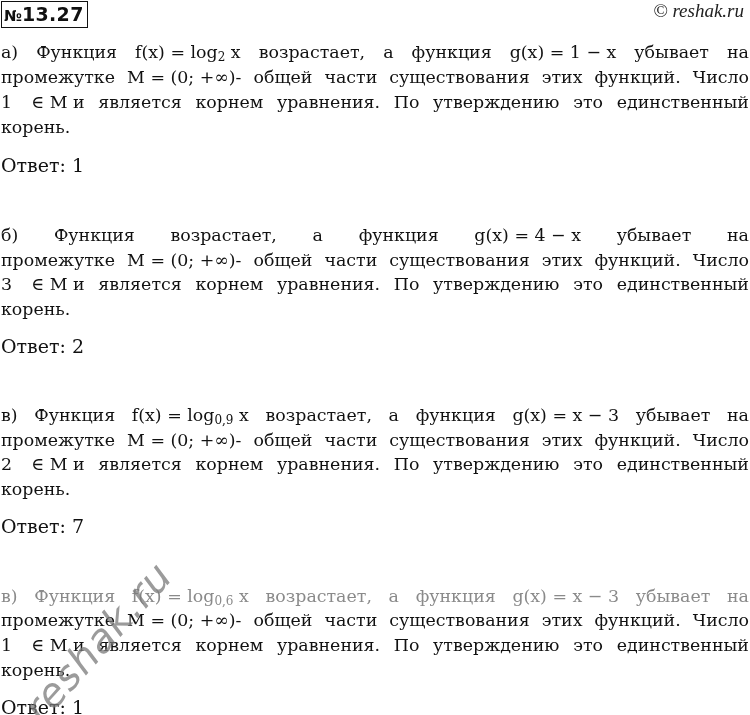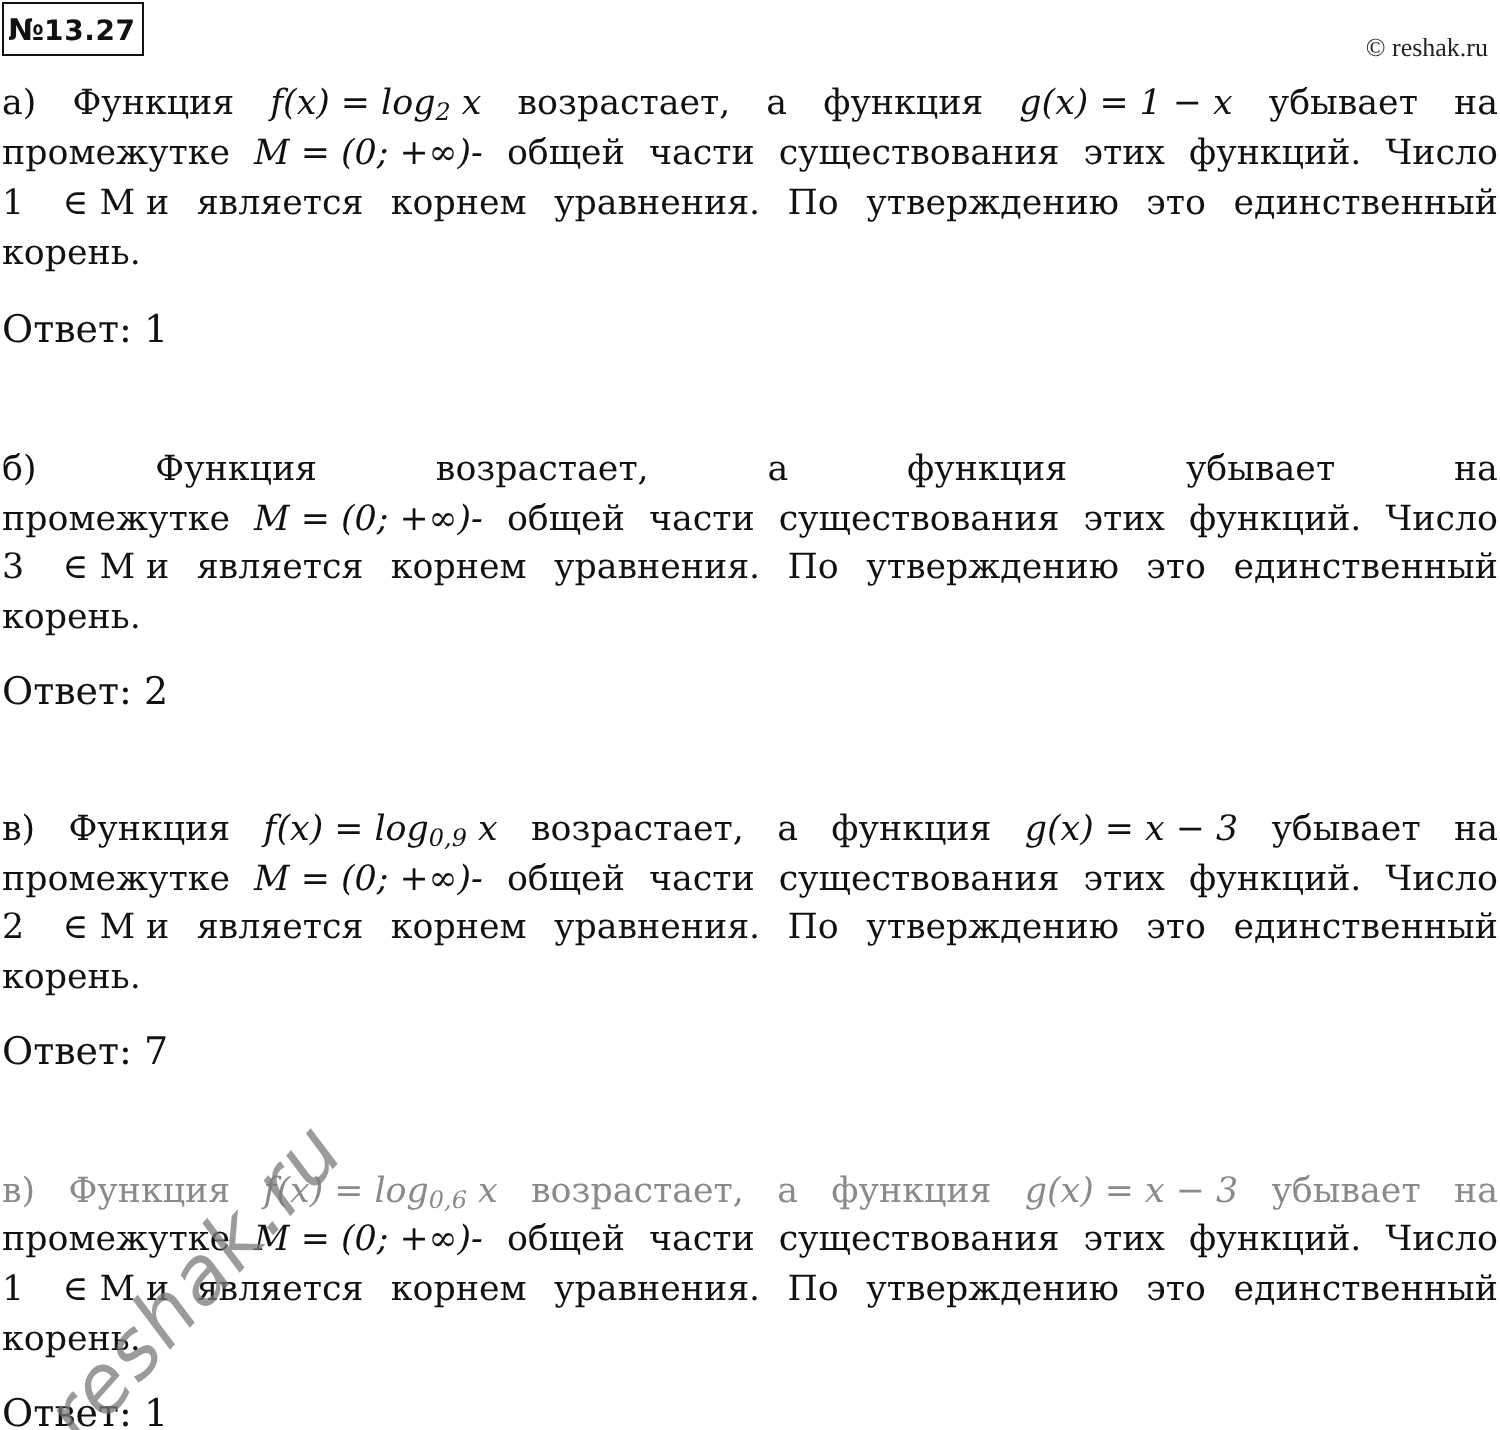--- a/index.html
+++ b/index.html
@@ -8,33 +8,33 @@
     font-family: "DejaVu Serif", "Liberation Serif", serif;
     color: #111111;
   }
   .header-box {
     position: absolute; left: 1px; top: 1px;
     border: 1.5px solid #111; padding: 0 3px 0 2px;
     height: 25px; line-height: 25px;
     font-family: "DejaVu Sans", sans-serif; font-weight: bold;
   }
   .header-box .num-sign { font-size: 15px; font-weight: bold; }
-  .header-box .num { font-size: 14px; letter-spacing: 0.3px; }
+  .header-box .num { font-size: 19px; letter-spacing: 0.3px; }
   .copyright {
-    position: absolute; right: 6px; top: 16px;
-    font-family: "Liberation Serif", serif; font-size: 13px; color: #222;
+    position: absolute; right: 6px; top: 0px;
+    font-family: "Liberation Serif", serif; font-size: 19px; color: #222; font-style: italic;
   }
   .line {
     position: absolute; left: 1px; width: 748px;
     font-family: "DejaVu Serif", serif; font-size: 17.4px;
     white-space: nowrap; line-height: 24px; height: 24px;
   }
   .just { display: flex; justify-content: space-between; }
   .just > span { white-space: pre; }
-  .m { font-style: italic; }
+  .m { }
   sub { font-size: 12px; vertical-align: -3px; line-height: 0; }
   .faded { color: #8a8a8a; }
   .answer { position: absolute; left: 1px; font-size: 19px; line-height: 24px; }
   .watermark {
     position: absolute; left: 6px; top: 618px;
     font-family: "DejaVu Sans", sans-serif; font-size: 40px; color: #7a7a7a;
     transform: rotate(-48deg); transform-origin: 0 0; opacity: 0.75;
     top: 700px; left: 14px;
     font-style: italic; letter-spacing: 1px;
   }
@@ -84,20 +84,21 @@
       <div class="line" style="top:115px">корень.</div>
       <div class="answer" style="top:153px">Ответ: 1</div>
     </div>
     <div>
       <div class="line just" style="top:223px">
         <span>б)</span>
         <span>Функция</span>
         <span>возрастает,</span>
         <span>а</span>
         <span>функция</span>
+        <span class="m">g(x) = 4 − x</span>
         <span>убывает</span>
         <span>на</span>
       </div>
       <div class="line just" style="top:248px">
         <span class="">промежутке</span>
         <span class="m">M = (0; +∞)-</span>
         <span class="">общей</span>
         <span class="">части</span>
         <span class="">существования</span>
         <span class="">этих</span>

